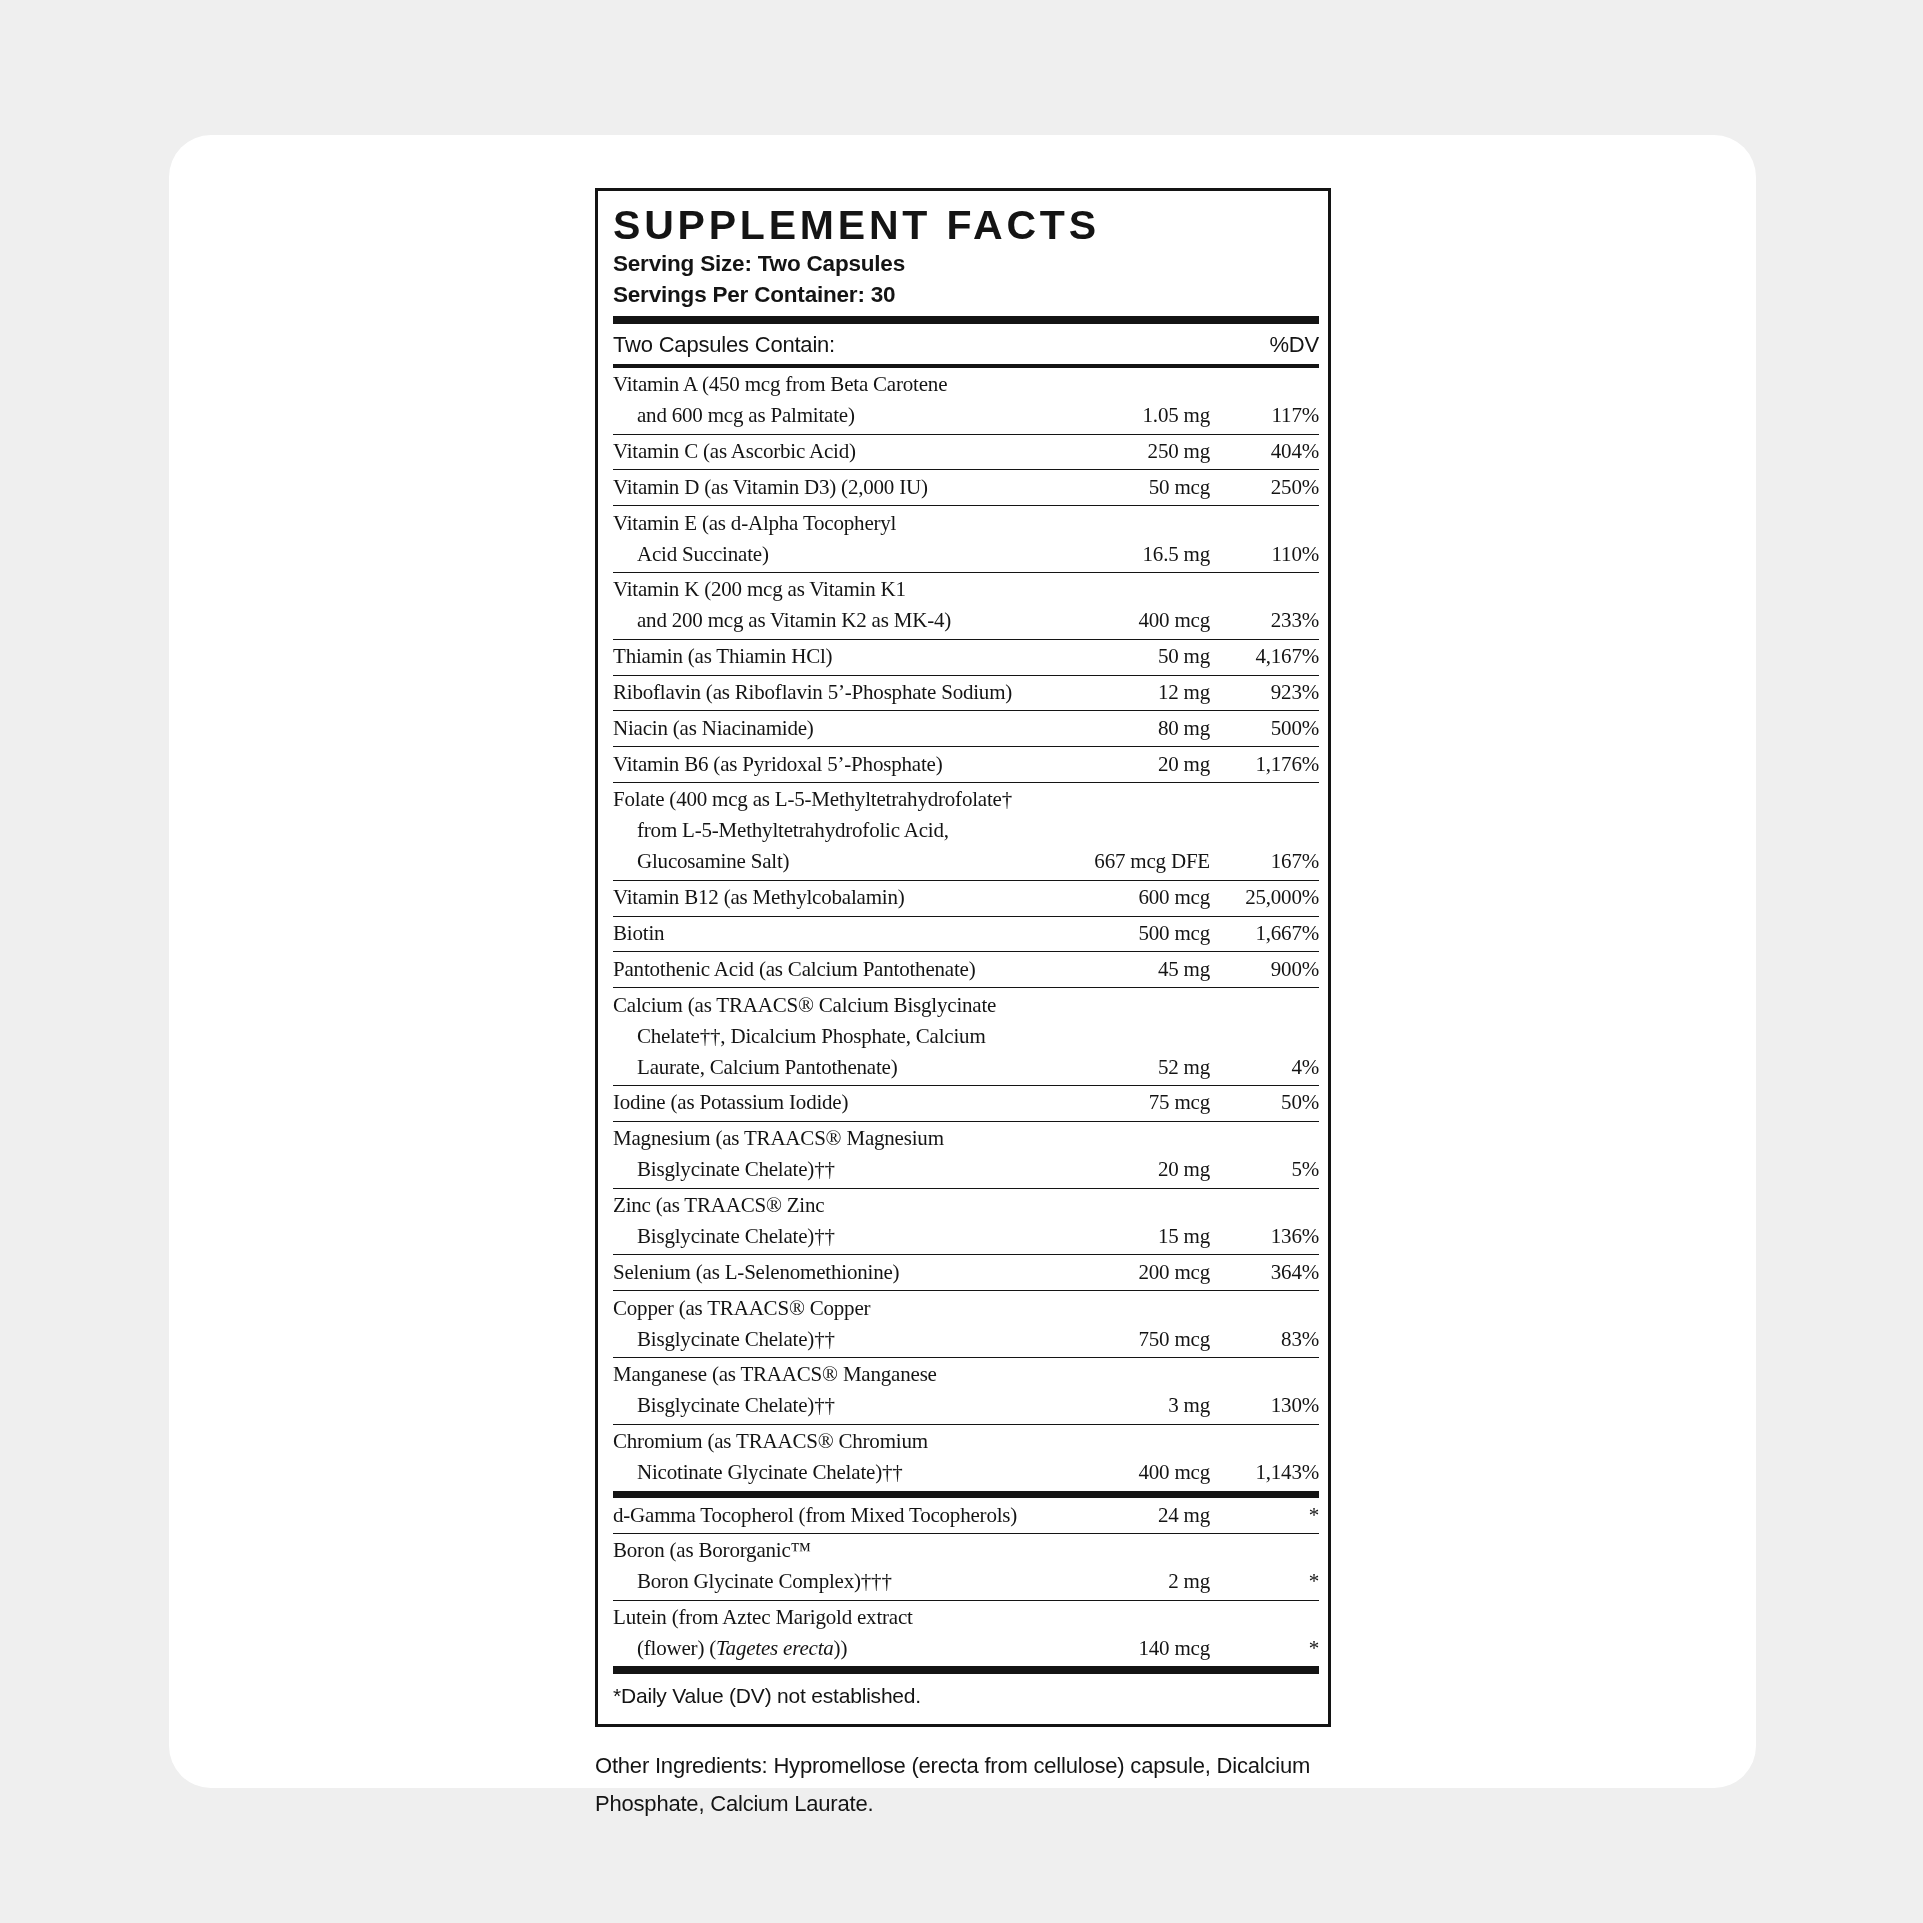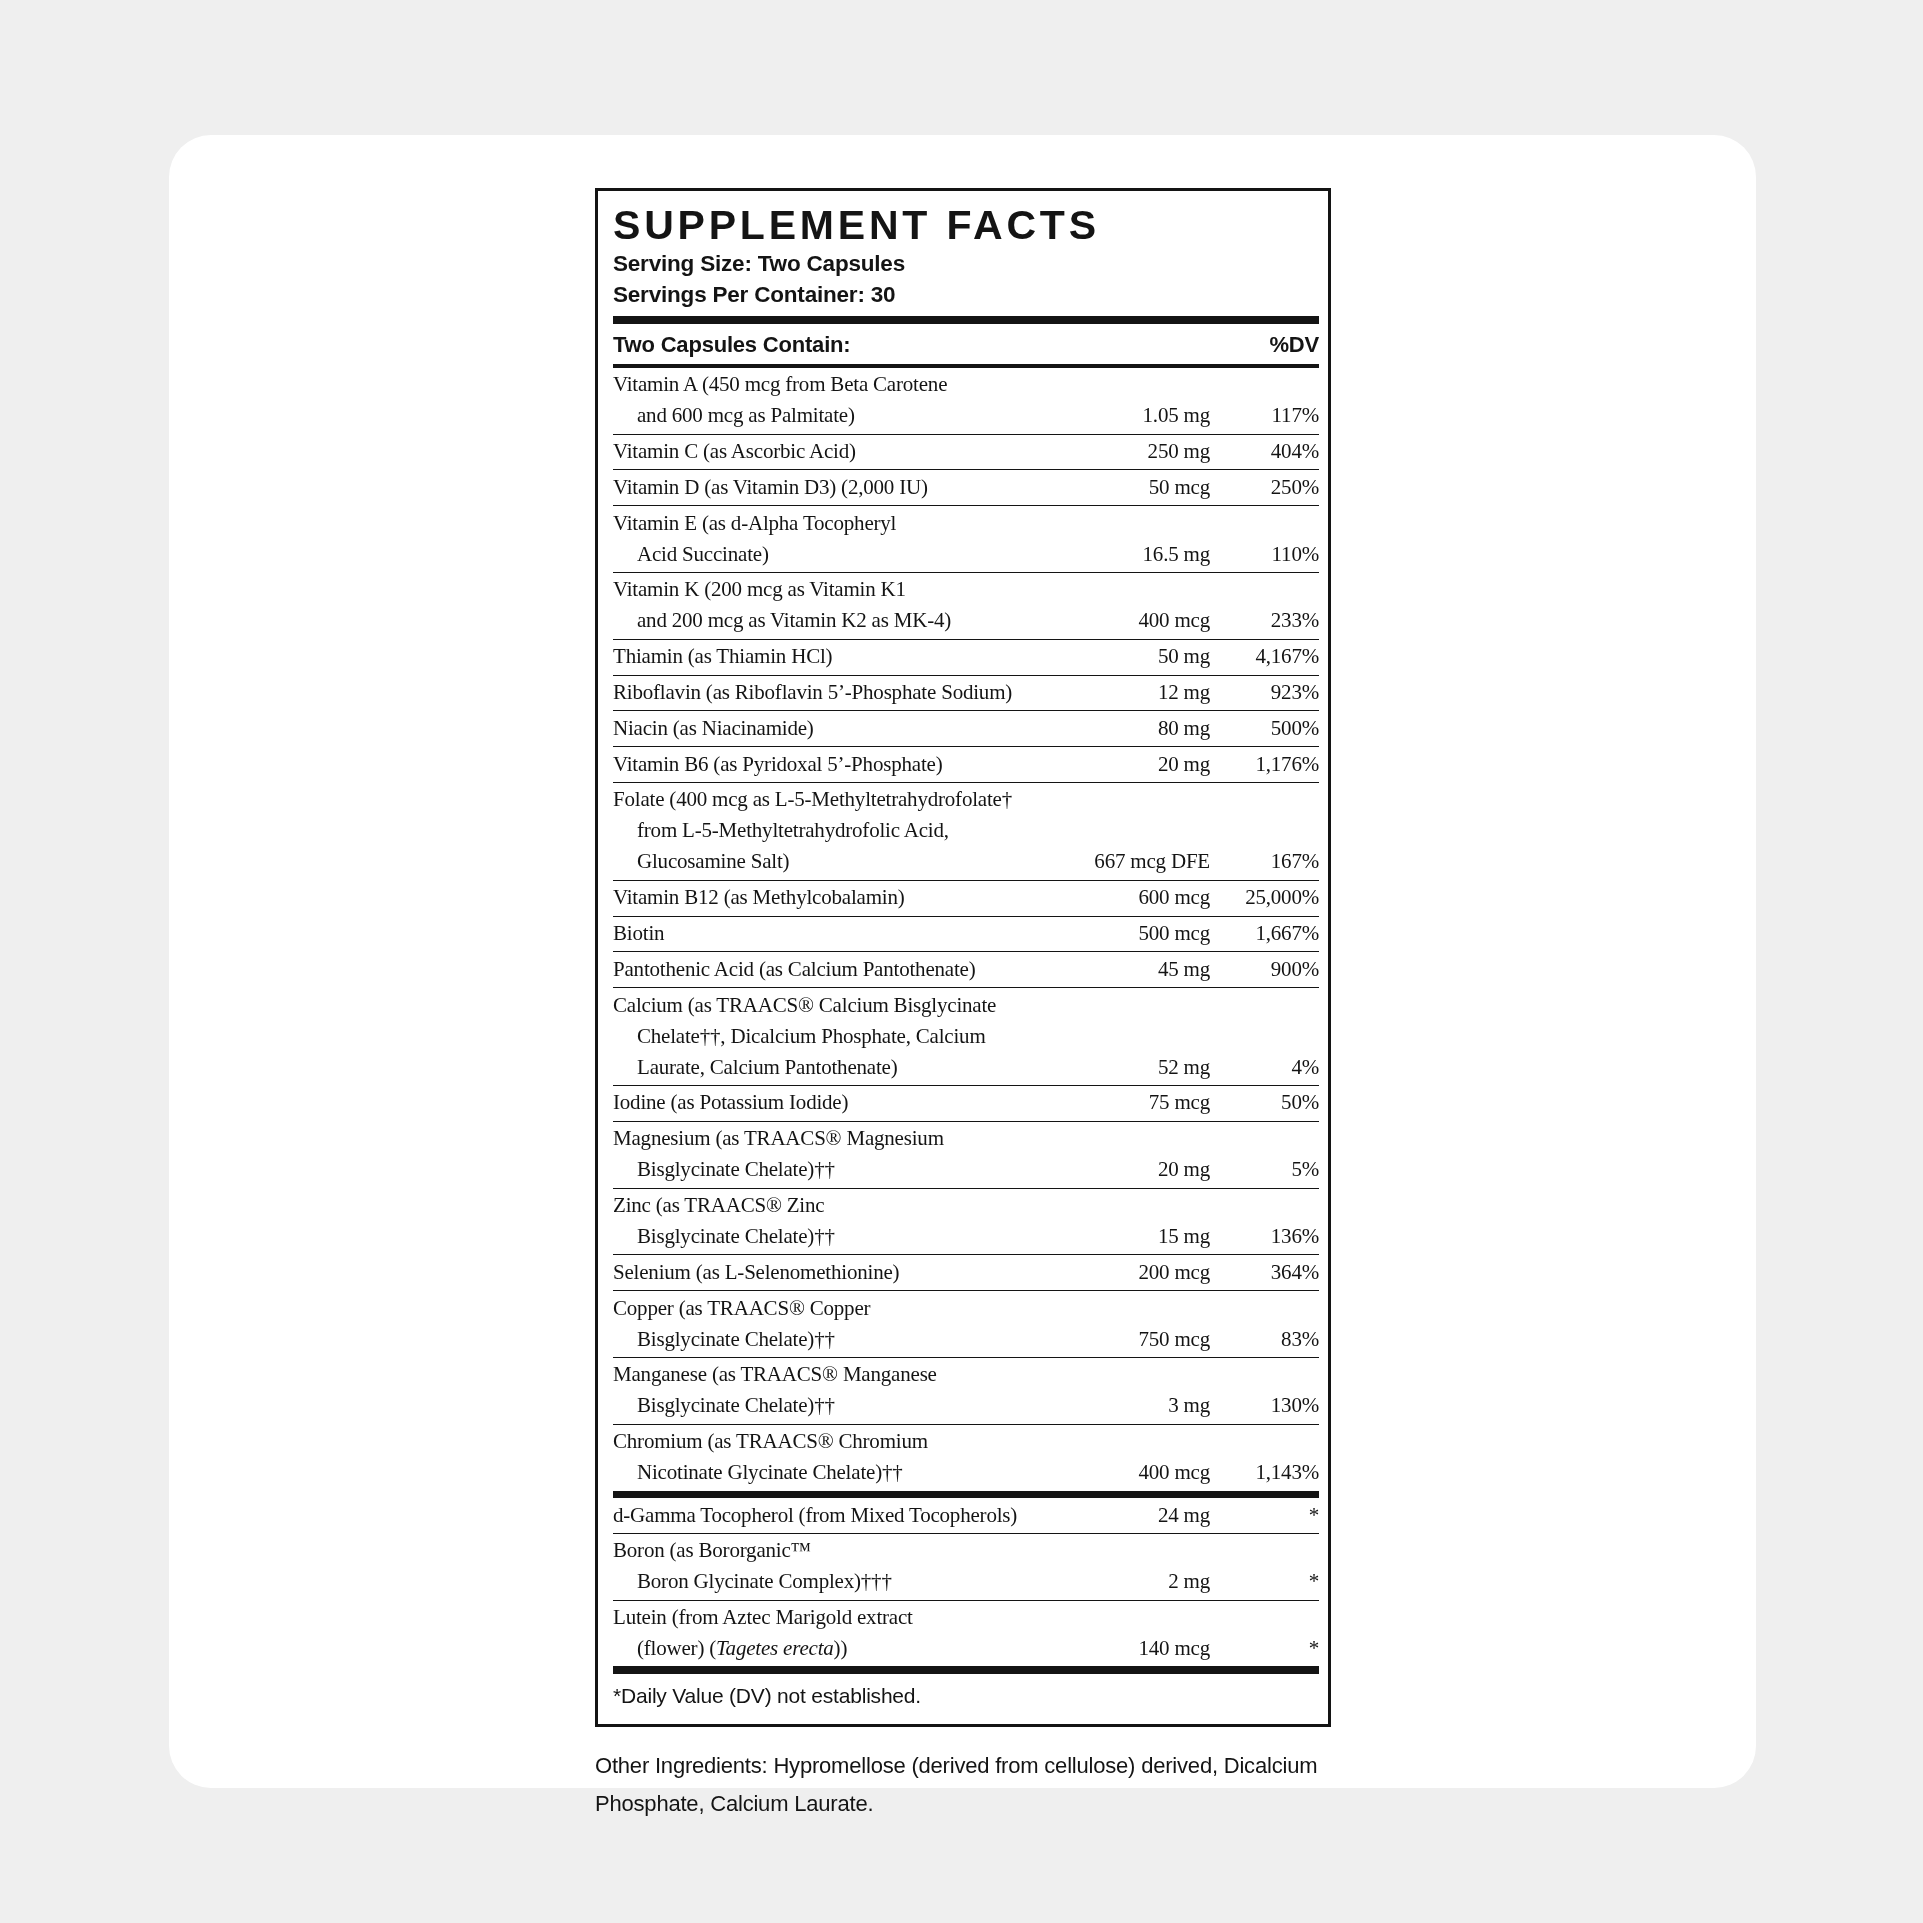--- a/index.html
+++ b/index.html
@@ -24,21 +24,21 @@
   }
   .sf-title{
     font-size:41px;font-weight:bold;letter-spacing:3.8px;
     line-height:45px;white-space:nowrap;
   }
   .serving-line{font-size:22.5px;font-weight:bold;line-height:31px;letter-spacing:-0.2px;}
   .bar-thick{height:7.5px;background:#141414;margin-top:6px;}
   .bar-med{height:3.8px;background:#141414;}
   .contains-row{
     display:flex;justify-content:space-between;align-items:flex-end;
-    font-size:22px;font-weight:bold;line-height:30px;
+    font-size:22px;font-weight:normal;line-height:30px;
     padding:6px 0 4.5px 0;letter-spacing:-0.2px;
   }
   .rows .row{
     display:flex;align-items:flex-end;
     padding:1.5px 0 2.3px 0;
     font-family:Liberation Serif, serif;
   }
   .rows .row + .row{border-top:1.5px solid #141414;}
   .row .name{flex:1;font-size:21px;line-height:31px;letter-spacing:-0.2px;}
   .row .name .line.cont{padding-left:24px;}
@@ -267,20 +267,20 @@
               <div class="dv">*</div>
             </div>
           </div>
 
         <div class="bar-thick" style="margin-top:0;"></div>
 
         <div class="footnote">*Daily Value (DV) not established.</div>
       </div>
 
       <div class="other" id="other-ingredients">
-          <div>Other Ingredients: Hypromellose (derived from cellulose) derived, Dicalcium</div>
+          <div>Other Ingredients: Hypromellose (erecta from cellulose) capsule, Dicalcium</div>
           <div>Phosphate, Calcium Laurate.</div>
         </div>
 
     </div>
   </div>
 </div>
 
 
 </body></html>

